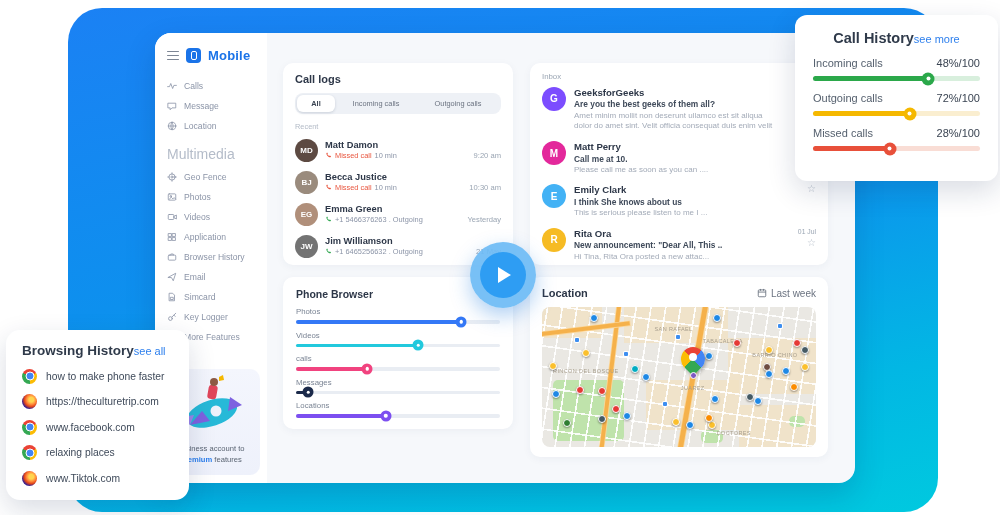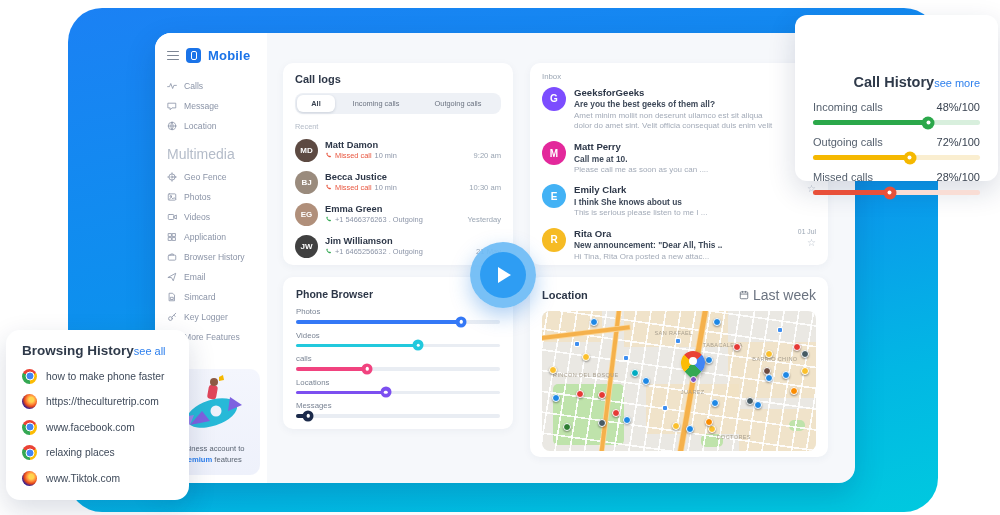--- a/index.html
+++ b/index.html
@@ -75,21 +75,21 @@
   .ib-preview { font-size:8px; color:#a3abb8; margin-top:1.5px; line-height:1.35; overflow:hidden; }
   .ib-preview.one { white-space:nowrap; }
   .ib-preview.two { max-height:22px; }
   .ib-meta { width:30px; flex:0 0 auto; text-align:right; display:flex; flex-direction:column; align-items:flex-end; gap:3px; }
   .ib-date { font-size:6.8px; color:#9aa5b3; }
   .ib-star { font-size:10px; color:#b9c1cc; cursor:pointer; line-height:1; }
 
   
   .location { left:375px; top:244px; width:298px; height:180px; padding:10px 12px; }
   .loc-head { display:flex; align-items:center; justify-content:space-between; }
-  .loc-range { display:flex; align-items:center; gap:4px; font-size:14px; color:#6b7380; cursor:pointer; }
+  .loc-range { display:flex; align-items:center; gap:4px; font-size:10px; color:#6b7380; cursor:pointer; }
   .map { position:relative; margin-top:8px; height:140px; border-radius:8px; overflow:hidden; background:#eae8e3; }
   .map .tan { position:absolute; background:#f2e2c2; opacity:.75; }
   .map .green { position:absolute; background:#bfe3ab; border-radius:5px; }
   .map .grid { position:absolute; inset:-20px;
       background-image:
         repeating-linear-gradient(99deg, transparent 0 13px, rgba(255,255,255,.95) 13px 14.6px),
         repeating-linear-gradient(8deg, transparent 0 19px, rgba(255,255,255,.9) 19px 20.6px); }
   .map .road { position:absolute; background:#f5b14b; box-shadow:0 0 0 .8px #fbd79b; }
   .map .transit { position:absolute; width:4px; height:4px; background:#3d8ef0; border-radius:1px; box-shadow:0 0 0 1px #fff; }
   .map .marker { position:absolute; width:8px; height:8px; border-radius:50%; border:1.6px solid #fff;
@@ -105,21 +105,21 @@
   
   .play-btn { position:absolute; left:470px; top:242px; width:66px; height:66px; border-radius:50%;
               background:rgba(108,187,245,.92); display:flex; align-items:center; justify-content:center;
               cursor:pointer; z-index:30; box-shadow:0 8px 20px rgba(30,120,220,.35); }
   .play-btn .inner { width:46px; height:46px; border-radius:50%; background:#2e9df3; display:flex; align-items:center; justify-content:center; }
   .play-btn .tri { width:0; height:0; border-style:solid; border-width:8px 0 8px 13px; border-color:transparent transparent transparent #fff; margin-left:3px; }
 
   
   .call-history { position:absolute; left:795px; top:15px; width:203px; height:166px; background:#fff; border-radius:12px;
                   box-shadow:0 10px 28px rgba(20,40,80,.16); padding:15px 18px; z-index:40; }
-  .ch-head { display:flex; align-items:baseline; justify-content:flex-end;margin-top:44px; }
+  .ch-head { display:flex; align-items:baseline; justify-content:center; }
   .ch-title { font-size:14.5px; font-weight:bold; color:#2f3a4a; }
   .link { font-size:11px; color:#2f80ed; cursor:pointer; }
   .ch-row { margin-top:11px; }
   .ch-row-head { display:flex; justify-content:space-between; align-items:baseline; }
   .ch-label { font-size:11px; color:#55606e; }
   .ch-value { font-size:11px; color:#3a4452; }
   .ch-track { position:relative; height:5px; border-radius:3px; margin-top:7px; }
   .ch-fill { position:absolute; left:0; top:0; bottom:0; border-radius:3px; }
   .ch-knob { position:absolute; top:50%; width:13px; height:13px; border-radius:50%; transform:translate(-50%,-50%); }
   .ch-knob::after { content:""; position:absolute; left:50%; top:50%; width:4px; height:4px; border-radius:50%; background:#fff; transform:translate(-50%,-50%); }
@@ -308,21 +308,21 @@
               <div class="cl-sub outgoing">
                 <svg class="icn" width="7" height="7" viewBox="0 0 16 16" fill="#34a853" stroke="none">
                   <path d="M3.2 2.8c-.6 4 5.4 10 9.4 9.4l1.2-2.4-2.8-1.8-1.4 1.2c-1.8-1-3.2-2.4-4.2-4.2l1.2-1.4L4.8 1z"></path>
                 </svg>
                 <span>+1 5466376263 . Outgoing</span>
               </div>
             </div>
             <div class="cl-time">Yesterday</div>
           </div>
           <div class="cl-row">
-            <div class="cl-ava" style="background:#404040">JW</div>
+            <div class="cl-ava" style="background:#737373">JW</div>
             <div class="cl-main">
               <div class="cl-name">Jim Williamson</div>
               <div class="cl-sub outgoing">
                 <svg class="icn" width="7" height="7" viewBox="0 0 16 16" fill="#34a853" stroke="none">
                   <path d="M3.2 2.8c-.6 4 5.4 10 9.4 9.4l1.2-2.4-2.8-1.8-1.4 1.2c-1.8-1-3.2-2.4-4.2-4.2l1.2-1.4L4.8 1z"></path>
                 </svg>
                 <span>+1 6465256632 . Outgoing</span>
               </div>
             </div>
             <div class="cl-time">21 May</div>
@@ -348,31 +348,31 @@
             </div>
           </div>
           <div class="slider-row">
             <div class="slider-label">calls</div>
             <div class="slider-track">
               <div class="slider-fill" style="width:35%;background:#f1437f"></div>
               <div class="slider-knob" style="left:35%;background:#f1437f"></div>
             </div>
           </div>
           <div class="slider-row">
+            <div class="slider-label">Messages</div>
+            <div class="slider-track">
+              <div class="slider-fill" style="width:6%;background:#1b2a4a"></div>
+              <div class="slider-knob" style="left:6%;background:#1b2a4a"></div>
+            </div>
+          </div>
+          <div class="slider-row">
             <div class="slider-label">Locations</div>
             <div class="slider-track">
               <div class="slider-fill" style="width:44%;background:#7c4ff0"></div>
               <div class="slider-knob" style="left:44%;background:#7c4ff0"></div>
-            </div>
-          </div>
-          <div class="slider-row">
-            <div class="slider-label">Messages</div>
-            <div class="slider-track">
-              <div class="slider-fill" style="width:6%;background:#1b2a4a"></div>
-              <div class="slider-knob" style="left:6%;background:#1b2a4a"></div>
             </div>
           </div>
         </div>
     </div>
 
     <div class="card inbox">
       <div class="inbox-label">Inbox</div>
       <div id="inbox-list">
           <div class="ib-row">
             <div class="ib-ava" style="background:#7c4dff">G</div>

